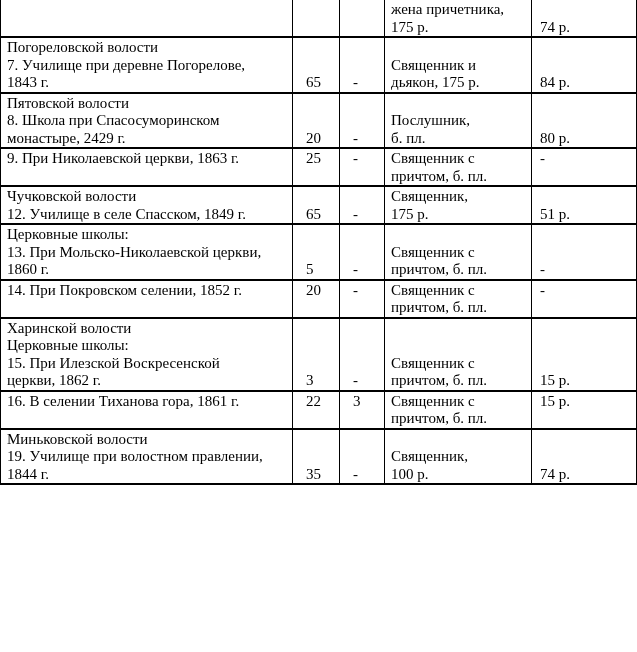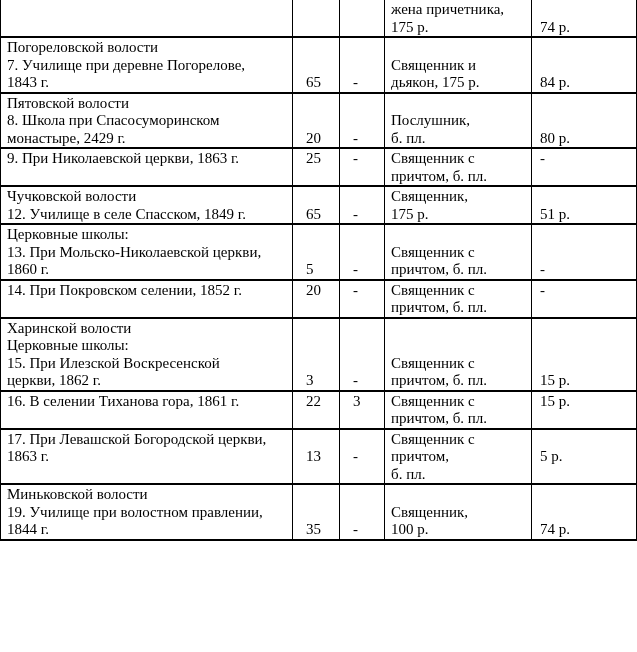--- a/index.html
+++ b/index.html
@@ -161,33 +161,20 @@
     </tr>
     <tr>
       <td>16. В селении Тиханова гора, 1861 г.</td>
       <td class="c-num">22</td>
       <td class="c-num">3</td>
       <td>Священник с
 причтом, б. пл.</td>
       <td class="c-aid">15 р.</td>
     </tr>
     <tr>
-      <td>17. При Левашской Богородской церкви,
-1863 г.</td>
-      <td class="c-num">
-13</td>
-      <td class="c-num">
--</td>
-      <td>Священник с
-причтом,
-б. пл.</td>
-      <td class="c-aid">
-5 р.</td>
-    </tr>
-    <tr>
       <td>Миньковской волости
 19. Училище при волостном правлении,
 1844 г.</td>
       <td class="c-num">
 
 35</td>
       <td class="c-num">
 
 -</td>
       <td>

